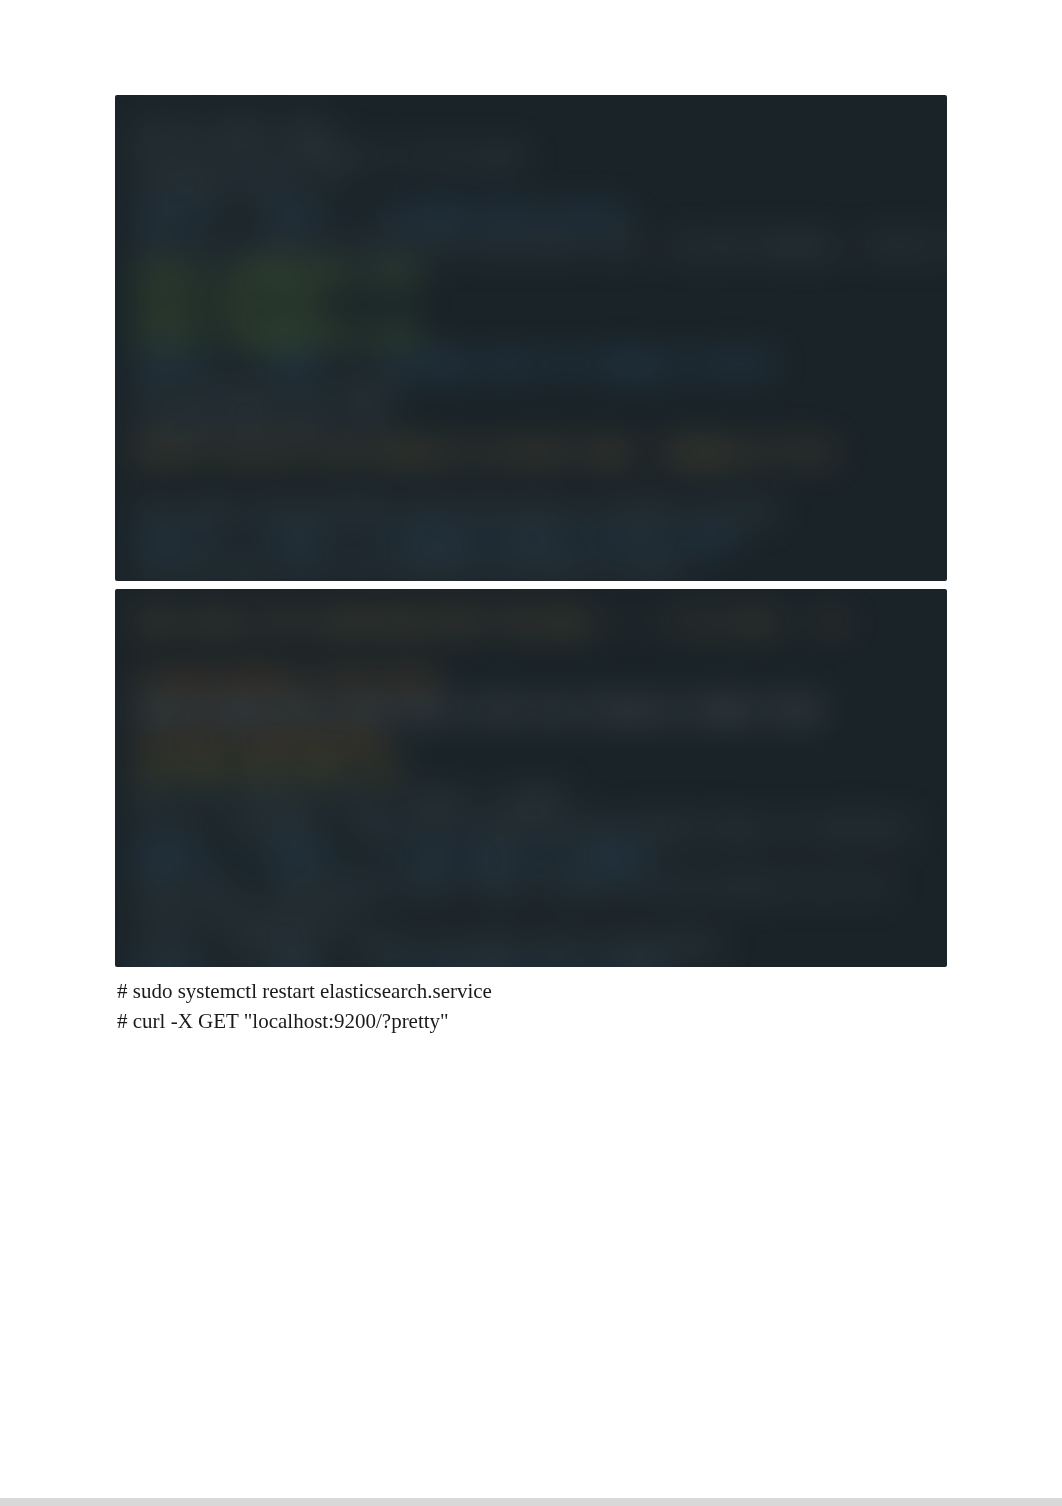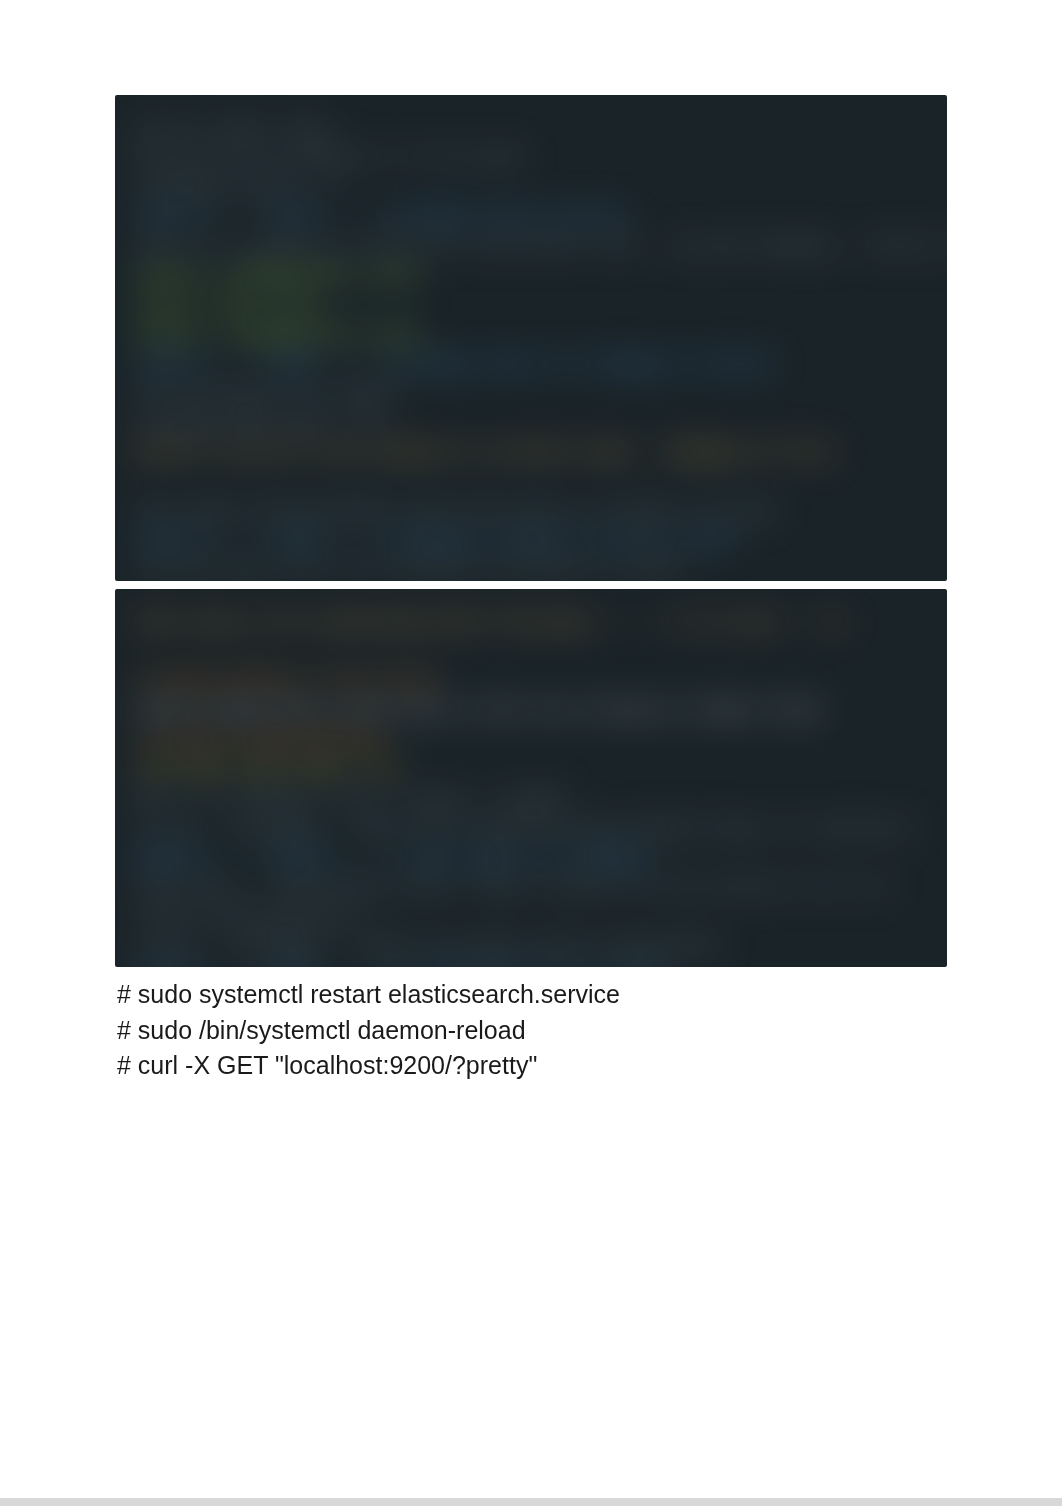--- a/index.html
+++ b/index.html
@@ -49,22 +49,22 @@
     .blur-overlay .orange { color: #d47a2a; }
     .blur-overlay .blue { color: #4a8ac4; }
     .blur-overlay .gray { color: #6a7a82; }
     .blur-overlay .white { color: #c0c8cc; }
     .blur-overlay .brightyellow { color: #c4b43a; }
     .commands-block {
       margin-top: 10px;
       padding: 0 2px;
     }
     .command-line {
-      font-family: Liberation Sans, sans-serif;
-      font-size: 25px;
+      font-family: Liberation Serif, serif;
+      font-size: 21px;
       line-height: 1.42;
       color: #1a1a1a;
       white-space: nowrap;
     }
     .footer-bar {
       position: absolute;
       bottom: 0;
       left: 0;
       right: 0;
       height: 8px;
@@ -110,19 +110,18 @@
         <div class="line blue">amount ---- blobs ----- data type for changes</div>
         <div class="line gray">this more - store.data store. then, select to the entry&amp; to be res</div>
         <div class="line gray">store_from_end_tag: /</div>
         <div class="line gray">A low - storage2 - check/ 4% other with a mentioned</div>
         <div class="line blue">amount ---- publ----- to load data for to load</div>
       </div>
   </div>
 
   <div class="commands-block">
     <div class="command-line"># sudo systemctl restart elasticsearch.service</div>
-    <div class="command-line"># sudo /bin/systemctl daemon-reload</div>
     <div class="command-line"># curl -X GET "localhost:9200/?pretty"</div>
   </div>
 
 </div>
 
 <div class="footer-bar"></div>
 
 </body></html>

